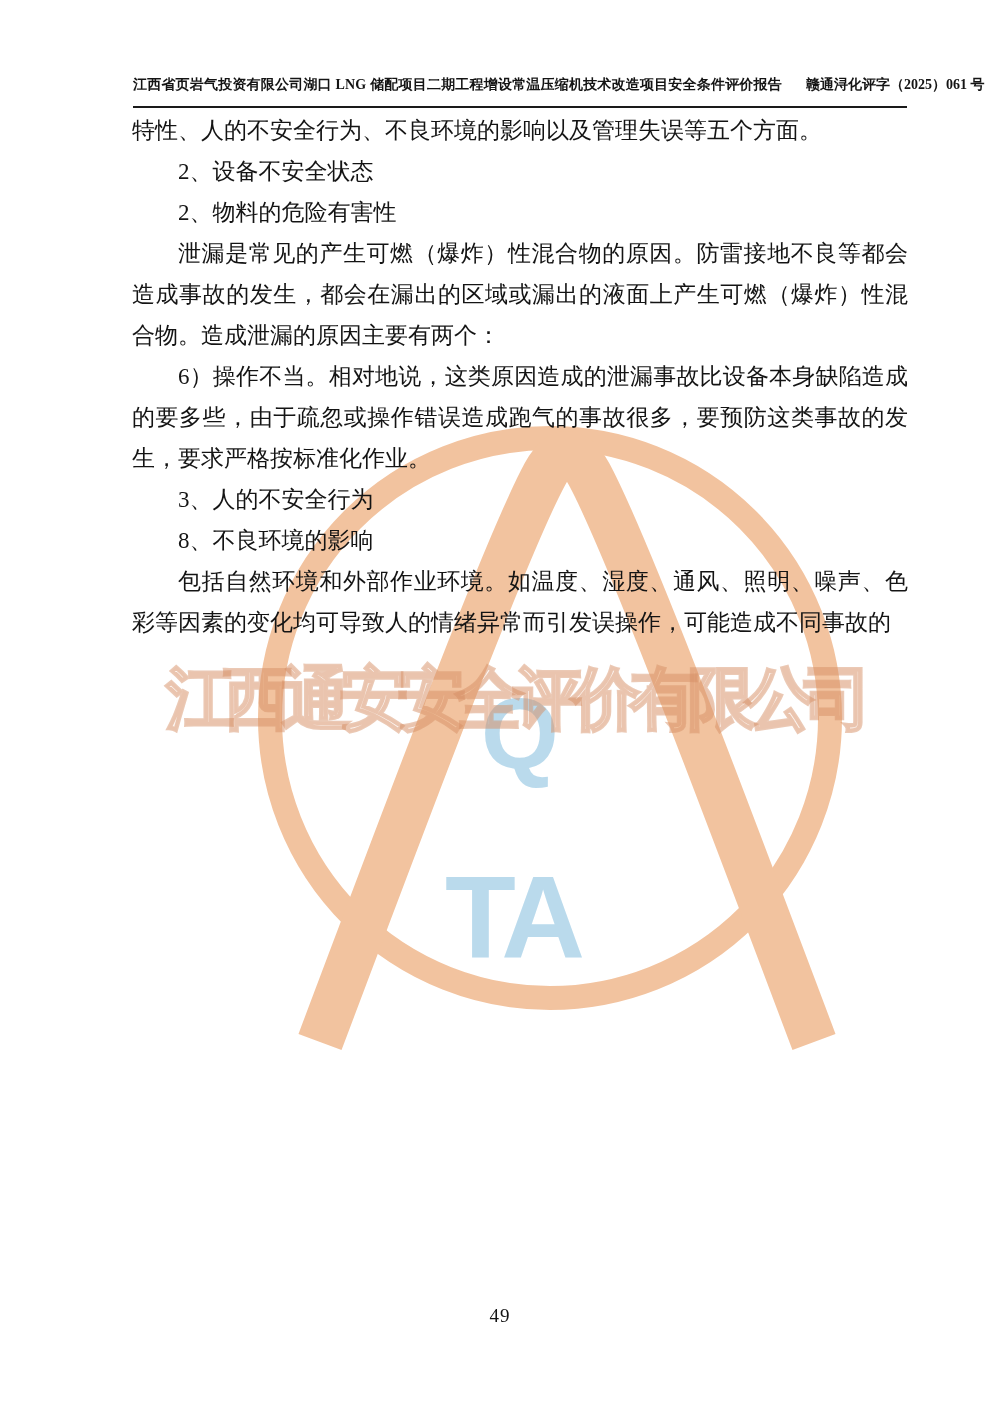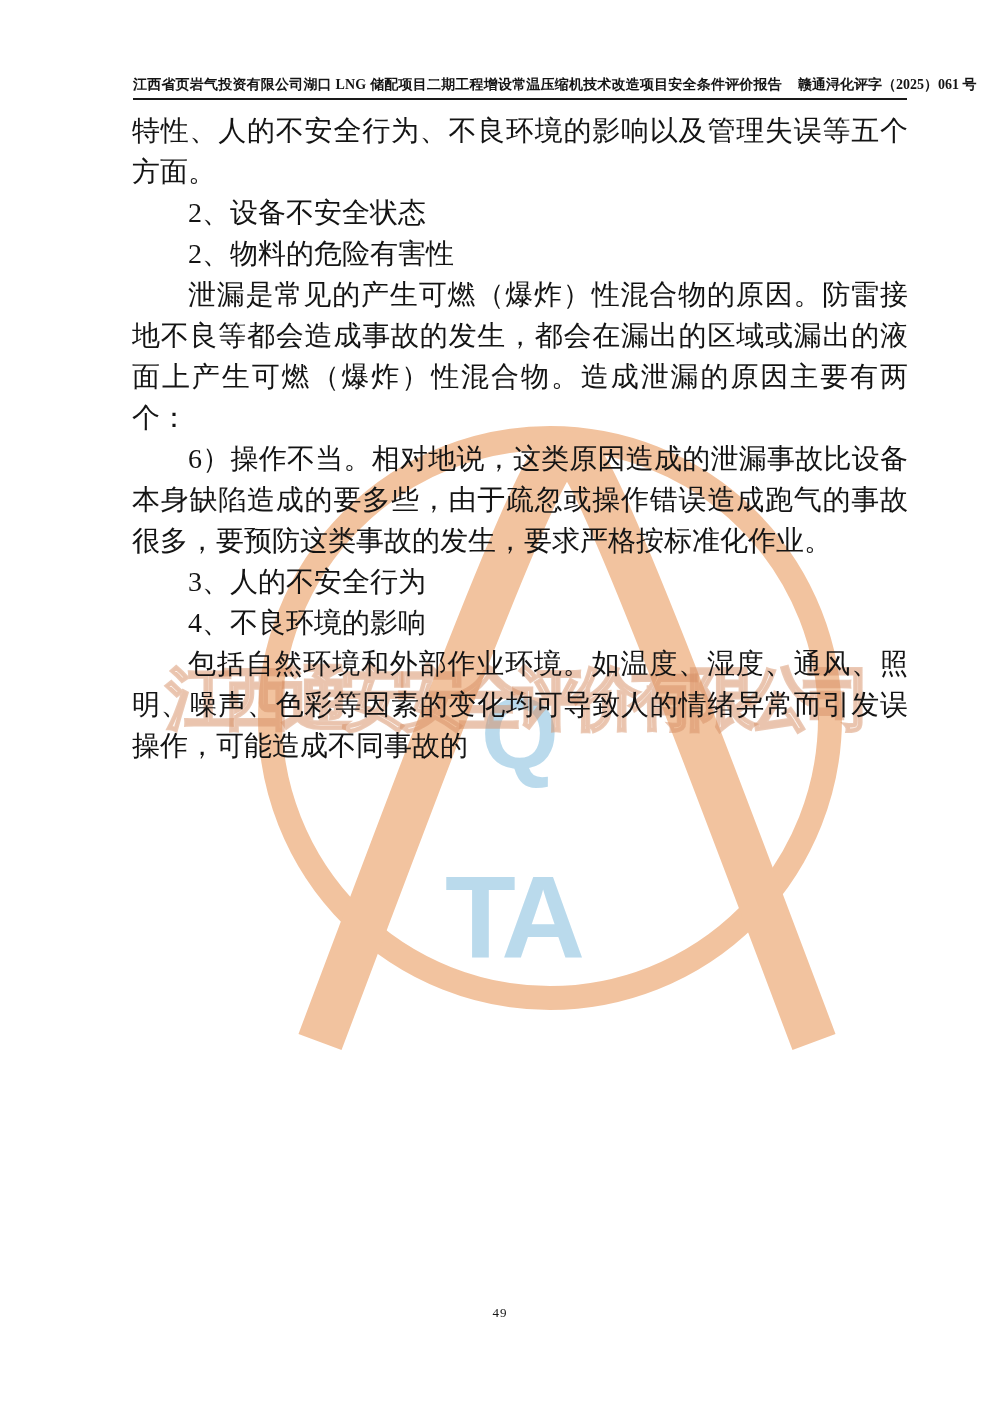--- a/index.html
+++ b/index.html
@@ -38,44 +38,44 @@
     pointer-events:none;
   }
 
   
   .header {
     position:absolute; left:133px; top:76px; width:774px;
     z-index:2;
     display:flex; justify-content:space-between; align-items:flex-end;
     font-size:14px; font-weight:bold;
     border-bottom:2px solid #1a1a1a;
-    padding-bottom:4px;
+    padding-bottom:12px;
     white-space:nowrap;
   }
   .header .title-left { letter-spacing:0.2px; }
-  .header .doc-no { margin-left:16px; }
+  .header .doc-no { margin-left:24px; }
 
   
   .body-text {
     position:absolute; left:132px; top:110px; width:776px;
     z-index:2;
-    font-size:28px;
+    font-size:23px;
     line-height:41px;
     text-align:justify;
     text-justify:inter-character;
   }
   .body-text p { margin:0; text-indent:2em; }
   .body-text p.no-indent { text-indent:0; }
 
   
   .page-number {
     position:absolute; left:0; top:1305px; width:100%;
     z-index:2;
     text-align:center;
-    font-size:13px;
+    font-size:19px;
     letter-spacing:1px;
   }
 </style>
 </head>
 <body>
 
 <div class="page">
 
   <svg class="wm-logo" width="1000" height="1414" viewBox="0 0 1000 1414" aria-hidden="true">
     <circle cx="550" cy="718" r="280" fill="none" stroke="#f2c09a" stroke-width="24"></circle>
@@ -95,19 +95,19 @@
     <p class="no-indent">特性、人的不安全行为、不良环境的影响以及管理失误等五个方面。</p>
 
     <p class="heading">2、设备不安全状态</p>
 
     <p class="heading">2、物料的危险有害性</p>
     <p>泄漏是常见的产生可燃（爆炸）性混合物的原因。防雷接地不良等都会造成事故的发生，都会在漏出的区域或漏出的液面上产生可燃（爆炸）性混合物。造成泄漏的原因主要有两个：</p>
     <p>6）操作不当。相对地说，这类原因造成的泄漏事故比设备本身缺陷造成的要多些，由于疏忽或操作错误造成跑气的事故很多，要预防这类事故的发生，要求严格按标准化作业。</p>
 
     <p class="heading">3、人的不安全行为</p>
 
-    <p class="heading">4、不良环境的影响</p>
+    <p class="heading">8、不良环境的影响</p>
     <p>包括自然环境和外部作业环境。如温度、湿度、通风、照明、噪声、色彩等因素的变化均可导致人的情绪异常而引发误操作，可能造成不同事故的</p>
   </div>
 
   <div class="page-number">49</div>
 
 </div>
 
 </body></html>

